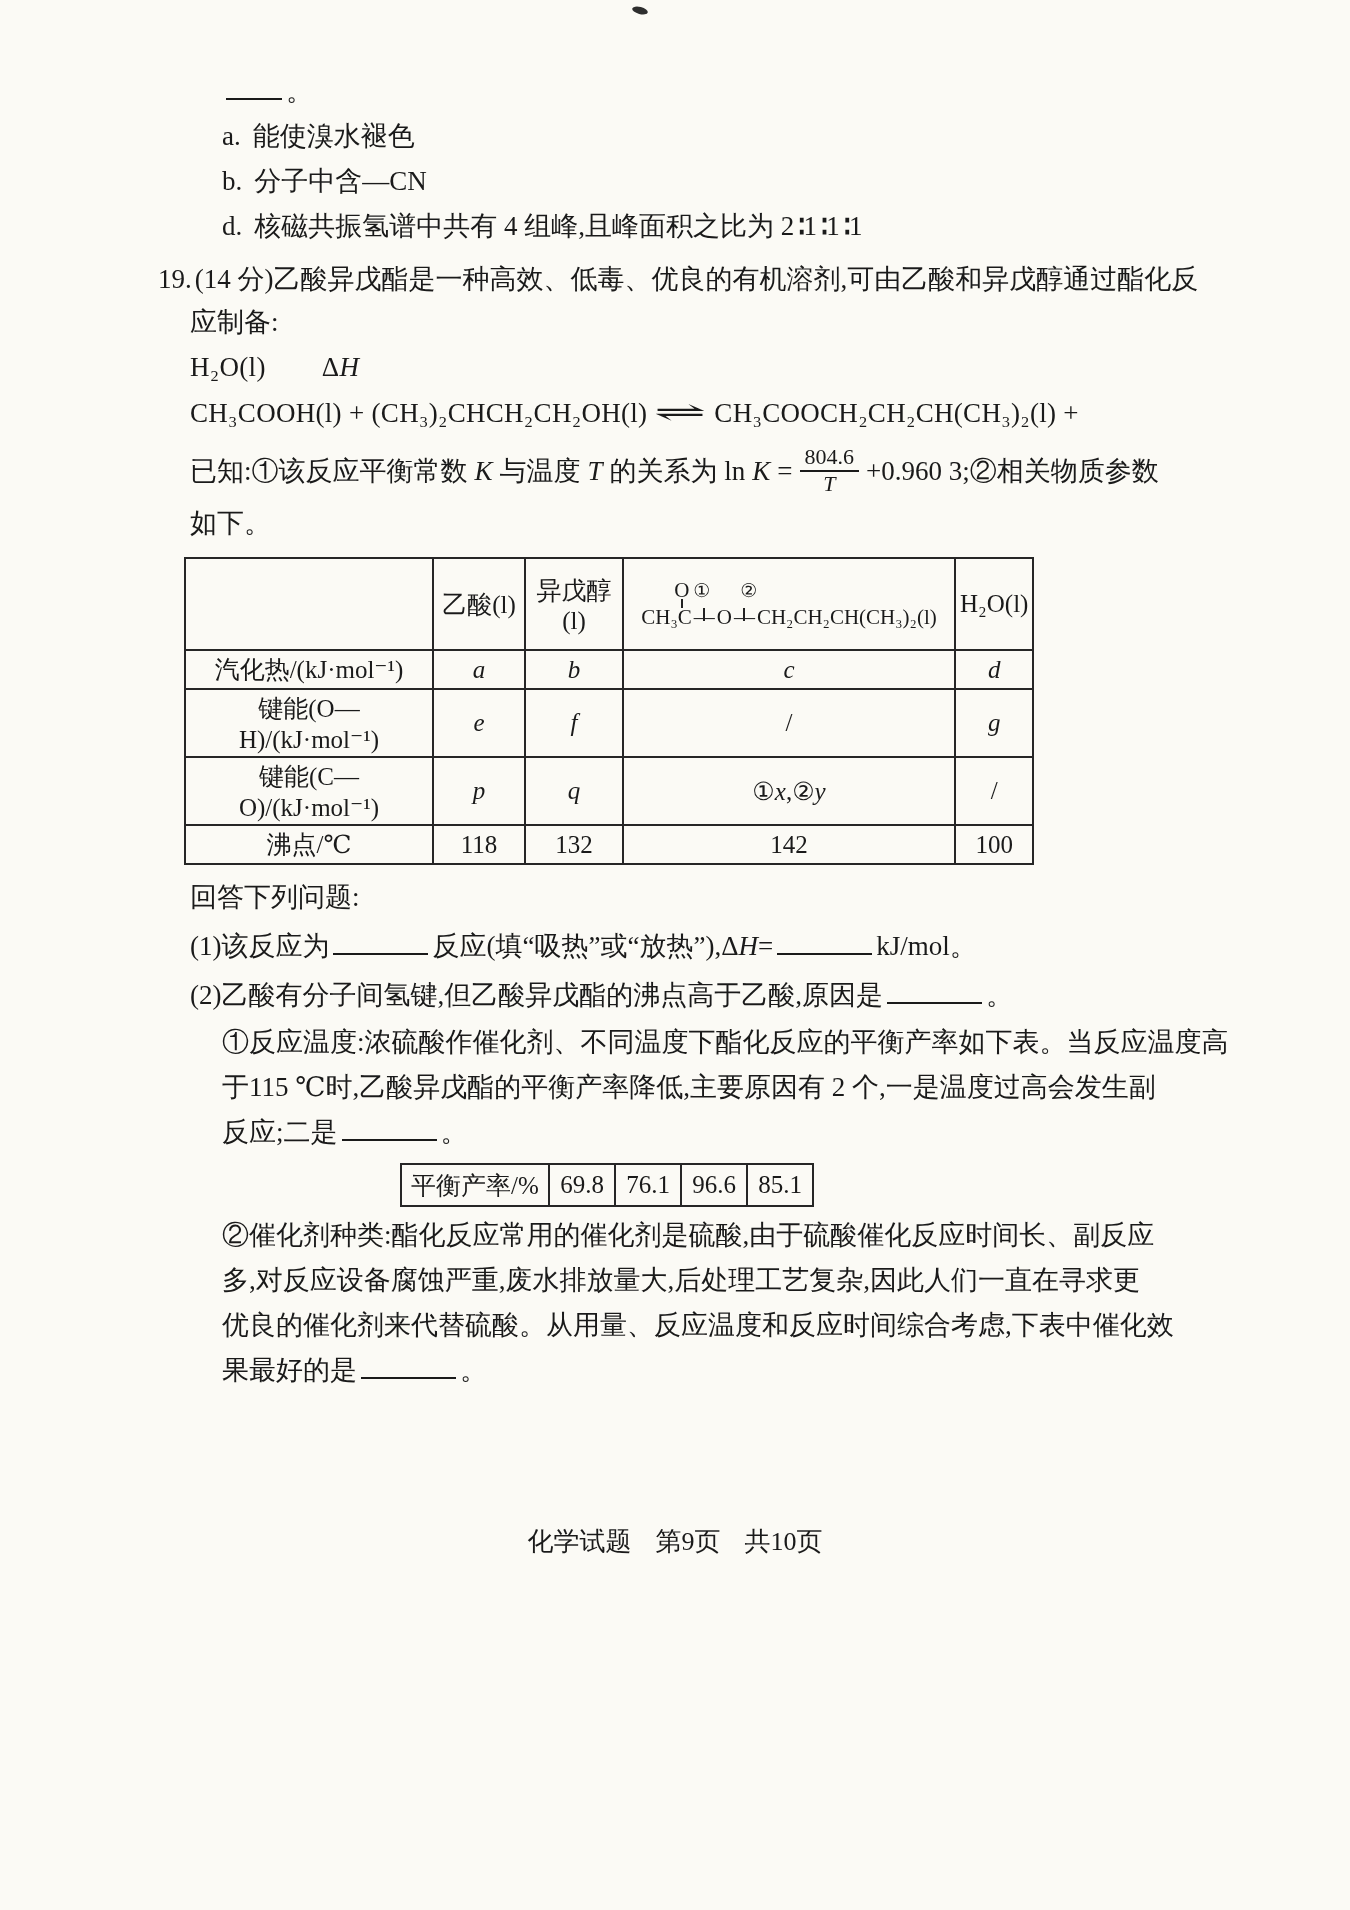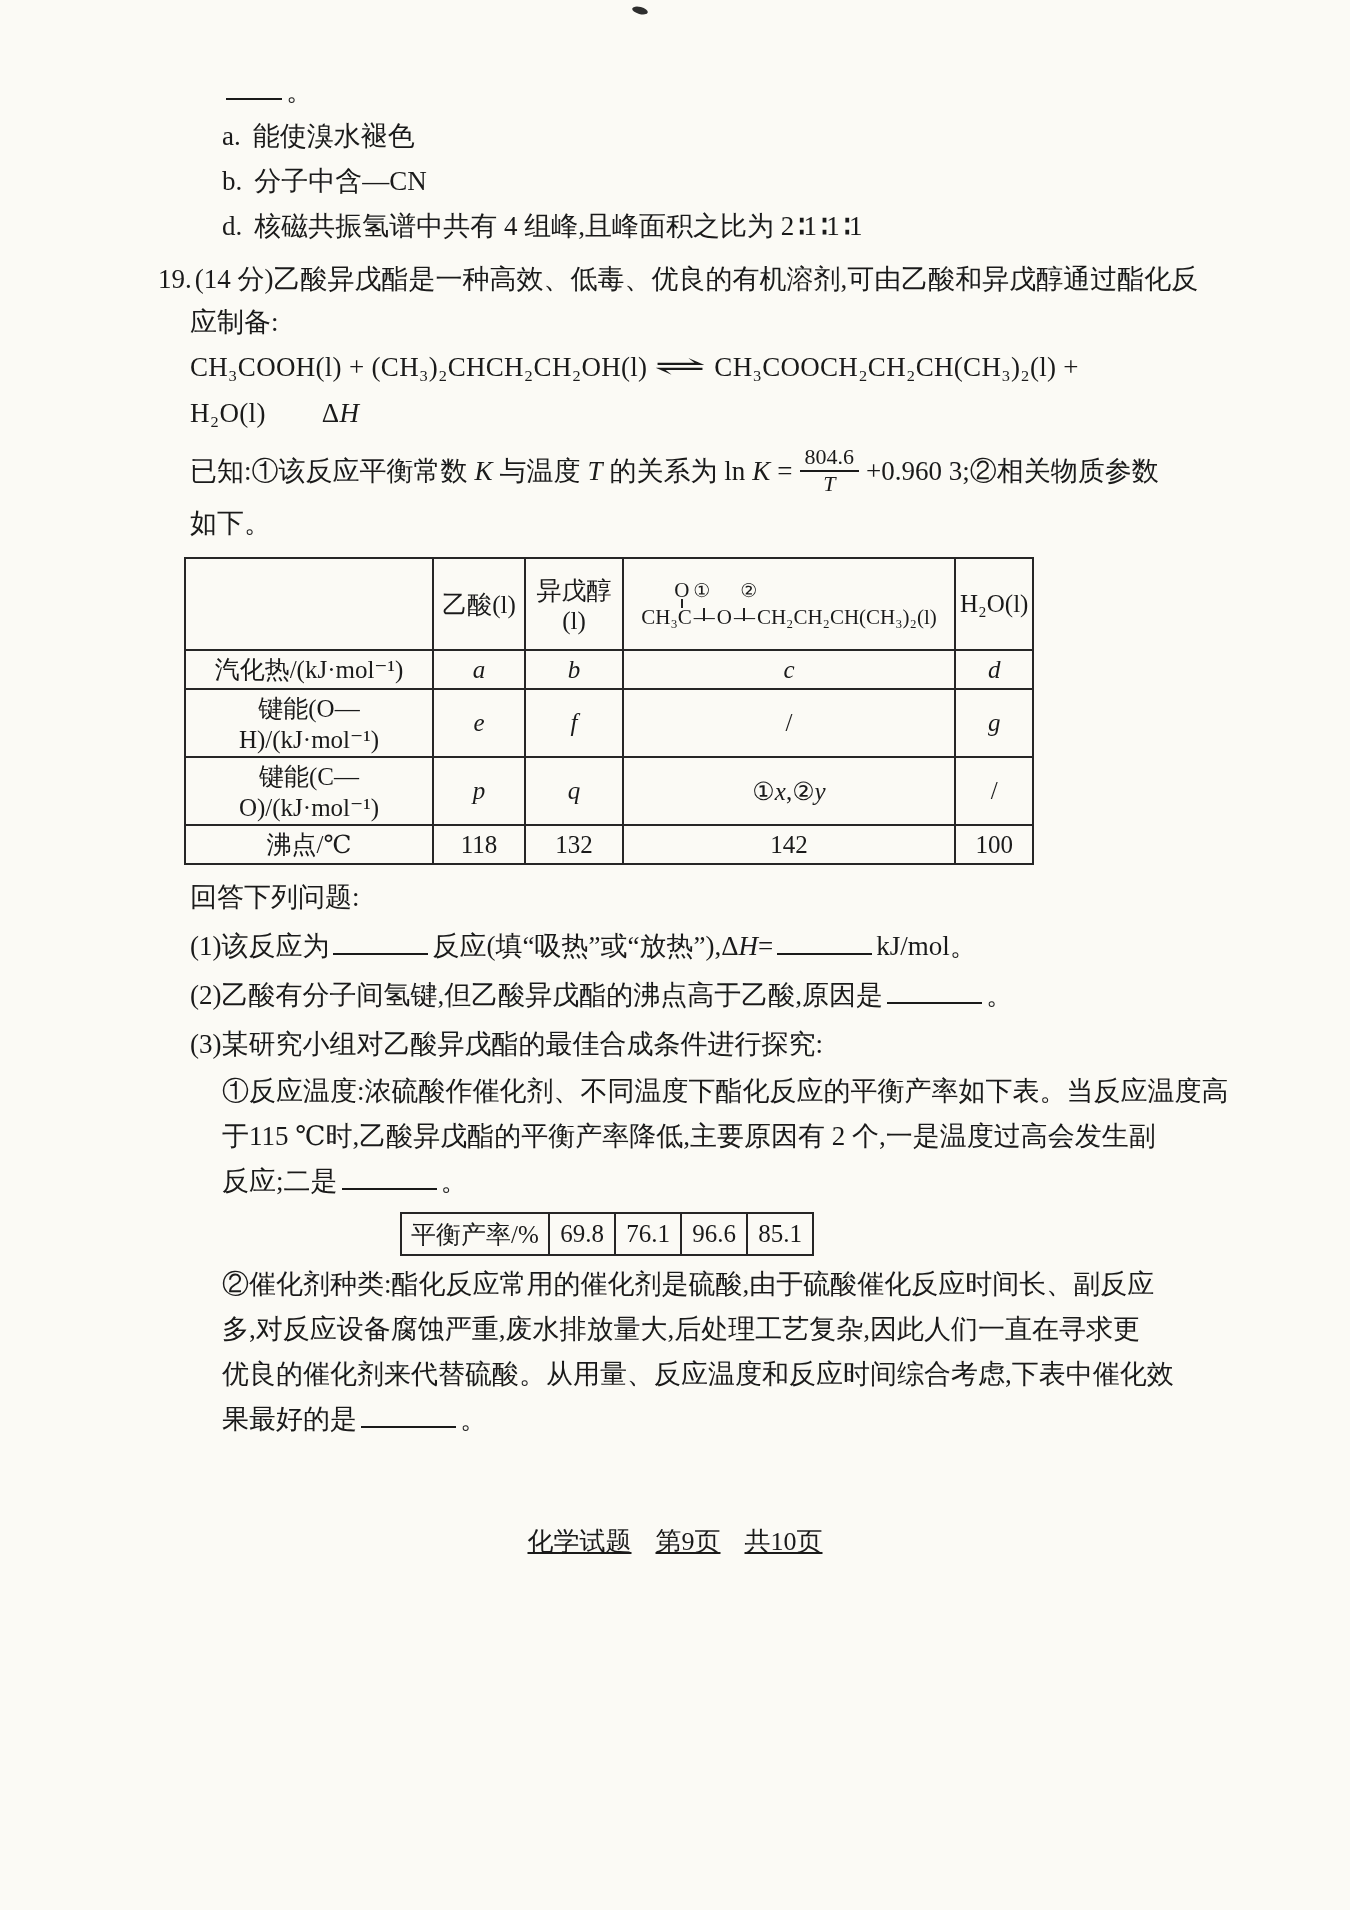--- a/index.html
+++ b/index.html
@@ -37,21 +37,21 @@
   .sn2{position:absolute;left:99px;top:1px;font-size:19px;}
   .dbond{position:absolute;left:40px;top:21px;height:9px;width:0;border-left:2px solid #222;}
   .sbond{position:relative;display:inline-block;width:25px;text-align:center;}
   .sbond::after{content:"";position:absolute;left:11px;top:3px;width:2px;height:13px;background:#222;}
   .ans{line-height:49px;}
   .ansfirst{margin-top:8px;}
   .sub{line-height:45px;}
   .ttable{border-collapse:collapse;table-layout:fixed;margin:8px 0 6px 242px;}
   .ttable td{border:2.5px solid #262626;text-align:center;font-size:25px;height:42px;padding:0 6px;}
   .tl{width:148px;}.tc{width:66px;}
-  .footer{position:absolute;left:0;top:1524px;width:100%;text-align:center;font-size:26px;text-decoration:underline;}
+  .footer{position:absolute;left:0;top:1524px;width:100%;text-align:center;font-size:26px;}
   .footer span{margin:0 12px;}
   .artifact{position:absolute;left:632px;top:7px;width:16px;height:7px;background:#2e2e2e;border-radius:50%;transform:rotate(14deg);}
 </style>
 </head>
 <body>
 
 <div class="page">
   <div class="artifact"></div>
 
   <div class="content">
@@ -71,24 +71,24 @@
     </div>
 
     <div class="q19">
 
       <div class="line">
         <span class="qnum">19.</span><span>(14 分)乙酸异戊酯是一种高效、低毒、优良的有机溶剂,可由乙酸和异戊醇通过酯化反</span>
       </div>
       <div class="line ind2">应制备:</div>
 
       <div class="line ind2 eq">
+        <span>H₂O(l)</span><span class="dhgap"></span><span>Δ</span><span class="var">H</span>
+      </div>
+      <div class="line ind2 eq">
         <span>CH₃COOH(l) + (CH₃)₂CHCH₂CH₂OH(l)</span><span class="arrow">⇌</span><span>CH₃COOCH₂CH₂CH(CH₃)₂(l) +</span>
-      </div>
-      <div class="line ind2 eq">
-        <span>H₂O(l)</span><span class="dhgap"></span><span>Δ</span><span class="var">H</span>
       </div>
 
       <div class="known ind2">
         <span>已知:①该反应平衡常数</span>
         <span class="var sp">K</span>
         <span>与温度</span>
         <span class="var sp">T</span>
         <span>的关系为 ln</span>
         <span class="var sp">K</span>
         <span>=</span>
@@ -158,21 +158,20 @@
       <div class="line ind2 ans ansfirst">回答下列问题:</div>
 
       <div class="line ind2 ans">
         <span>(1)该反应为</span><span class="blank w95"></span><span>反应(填“吸热”或“放热”),Δ</span><span class="var">H</span><span>=</span><span class="blank w95"></span><span>kJ/mol。</span>
       </div>
 
       <div class="line ind2 ans">
         <span>(2)乙酸有分子间氢键,但乙酸异戊酯的沸点高于乙酸,原因是</span><span class="blank w95"></span><span>。</span>
       </div>
 
-      <div class="line ind2 ans">(3)某研究小组对乙酸异戊酯的最佳合成条件进行探究:</div>
 
       <div class="line ind1 sub">①反应温度:浓硫酸作催化剂、不同温度下酯化反应的平衡产率如下表。当反应温度高</div>
       <div class="line ind1 sub">于115 ℃时,乙酸异戊酯的平衡产率降低,主要原因有 2 个,一是温度过高会发生副</div>
       <div class="line ind1 sub">
         <span>反应;二是</span><span class="blank w95"></span><span>。</span>
       </div>
 
       <table class="ttable">
         <colgroup>
             <col class="tl">

